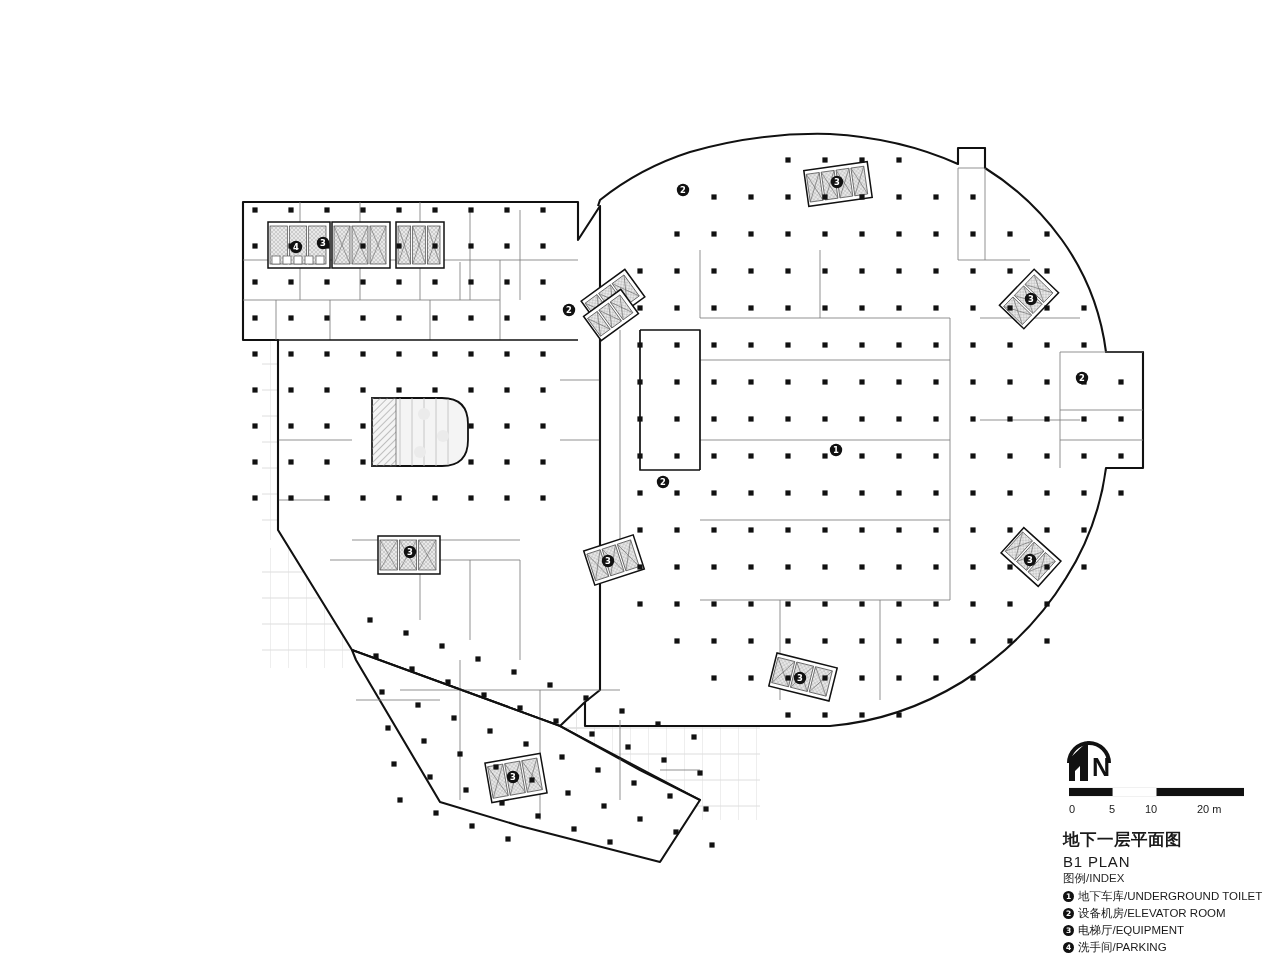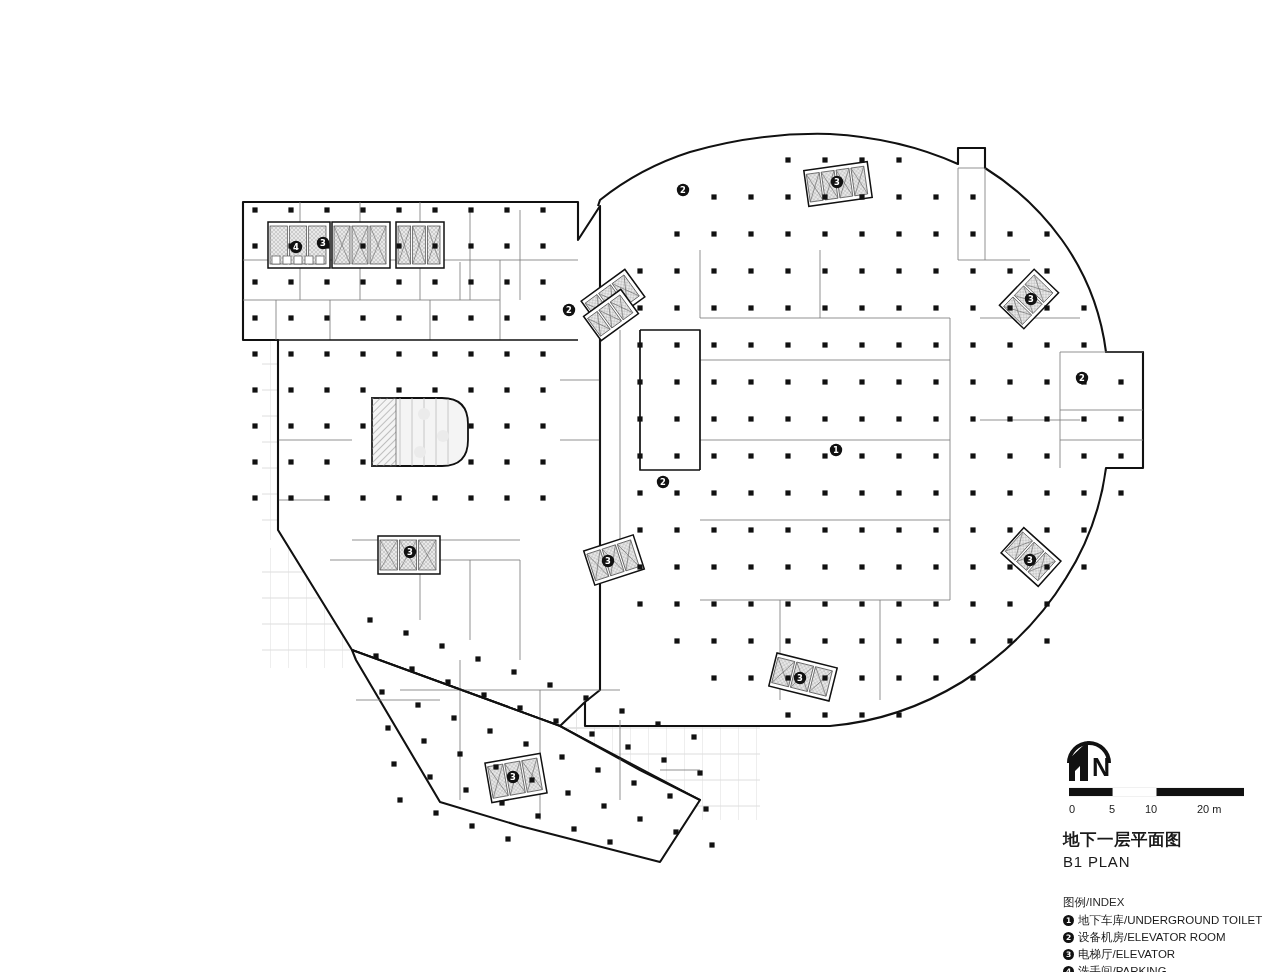--- a/index.html
+++ b/index.html
@@ -12,21 +12,21 @@
   
   #legend-block{position:absolute;left:1063px;top:733px;width:215px;}
   .north-row{height:52px;position:relative;}
   #north-icon{position:absolute;left:0px;top:0px;width:62px;height:50px;}
   .scale-wrap{position:relative;margin-left:6px;width:175px;height:34px;}
   #scale-svg{position:absolute;left:0;top:0;}
   .scale-labels{position:relative;height:14px;font-size:11px;letter-spacing:0px;}
   .scale-labels span{position:absolute;top:0;white-space:nowrap;}
   .title-cn{font-size:16.5px;font-weight:bold;letter-spacing:.5px;margin-top:10px;line-height:1.25;}
   .title-en{font-size:15px;font-weight:normal;letter-spacing:.8px;margin-top:3px;line-height:1.2;}
-  .index-head{font-size:11.5px;margin-top:24px;color:#2a2a2a;}
+  .index-head{font-size:11.5px;margin-top:0;color:#2a2a2a;}
   .index-list{margin-top:5px;}
   .index-item{display:flex;align-items:center;font-size:11.5px;line-height:1.0;margin-bottom:5.5px;white-space:nowrap;}
   .idx-bullet{flex:0 0 auto;width:11px;height:11px;border-radius:50%;background:#111;
               color:#fff;font-size:7.5px;line-height:11px;text-align:center;margin-right:4px;
               font-family:"DejaVu Sans",sans-serif;font-weight:bold;}
   .idx-text{flex:0 0 auto;}
 </style>
 </head>
 <body>
 
@@ -801,21 +801,21 @@
         <div class="index-item">
           <span class="idx-bullet">1</span>
           <span class="idx-text">地下车库/UNDERGROUND TOILET</span>
         </div>
         <div class="index-item">
           <span class="idx-bullet">2</span>
           <span class="idx-text">设备机房/ELEVATOR ROOM</span>
         </div>
         <div class="index-item">
           <span class="idx-bullet">3</span>
-          <span class="idx-text">电梯厅/ELEVATOR</span>
+          <span class="idx-text">电梯厅/EQUIPMENT</span>
         </div>
         <div class="index-item">
           <span class="idx-bullet">4</span>
           <span class="idx-text">洗手间/PARKING</span>
         </div>
       </div>
   </div>
 </div>
 
 </body></html>

